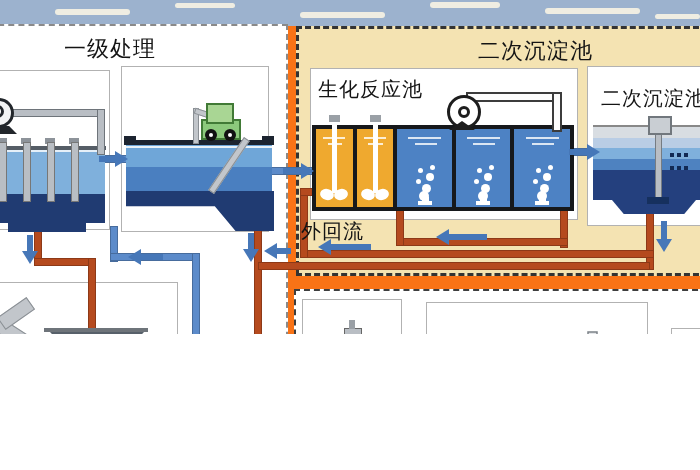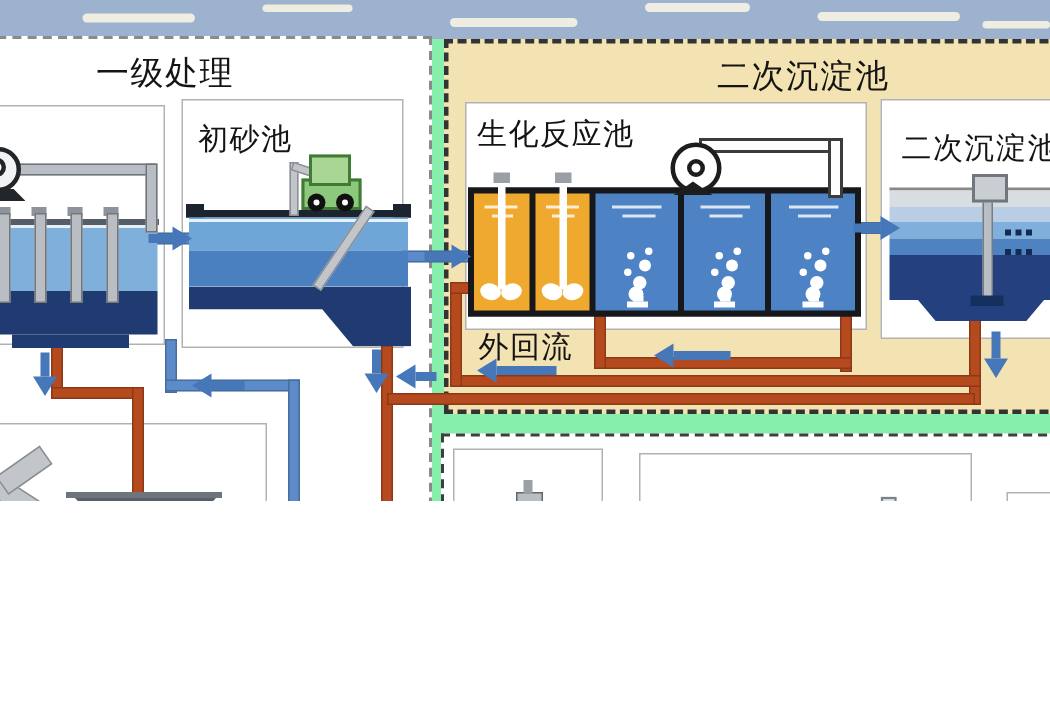--- a/index.html
+++ b/index.html
@@ -1,16 +1,16 @@
 <!DOCTYPE html>
 <html><head>
 <meta charset="utf-8">
 <style>
   html,body{margin:0;padding:0;background:#fff}
-  .canvas{position:relative;width:700px;height:334px;overflow:hidden;background:#86efac;
+  .canvas{position:relative;width:700px;height:334px;overflow:hidden;background:#f97316;
           font-family:Liberation Serif, serif}
   
   .band{position:absolute;left:0;width:700px;z-index:0}
   .band.top{top:0;height:26px;background:#9cb2ce}
   .band.bot{top:441px;height:29px;background:#8fa6c4}
   .band i{position:absolute;background:#f3f0e3;border-radius:4px;opacity:.95}
   
   .dash{position:absolute;z-index:1;box-sizing:border-box}
   .dash.gray{border:2px dashed #8a8a8a;background:#fff}
   .dash.beige{border:3px dashed #333;background:#f4e3b2}
@@ -284,24 +284,23 @@
     <circle cx="51" cy="60" r="3.5" fill="#fff"></circle>
       <circle cx="40" cy="66" r="2.5" fill="#fff"></circle>
     <circle cx="48" cy="70" r="3" fill="#fff"></circle>
       <circle cx="55" cy="50" r="2" fill="#fff"></circle>
   </svg>
 
   <div class="art" style="left:683px;top:366px;width:34px;height:28px;background:#3fae4a;border:2px solid #1d7a2e"></div>
 
   <div class="lbl ttl" style="left:64px;top:34px">一级处理</div>
   <div class="lbl ttl" style="left:478px;top:36px">二次沉淀池</div>
-  <div class="lbl" style="left:132px;top:79px">初砂池</div>
   <div class="lbl" style="left:318px;top:76px">生化反应池</div>
   <div class="lbl" style="left:601px;top:85px">二次沉淀池</div>
-  <div class="lbl" style="left:319px;top:218px">外回流</div>
+  <div class="lbl" style="left:301px;top:218px">外回流</div>
   <div class="lbl" style="left:678px;top:339px">脱水间</div>
 
   <div id="arrows">
       <div style="position: absolute; z-index: 6;">
         <span style="position: absolute; background: rgb(70, 119, 184); left: 99px; top: 156px; width: 16px; height: 6px;"></span>
         <span style="position: absolute; width: 0px; height: 0px; left: 115px; top: 151px; border-top: 8px solid transparent; border-bottom: 8px solid transparent; border-left: 13px solid rgb(70, 119, 184);"></span>
       </div>
       <div style="position: absolute; z-index: 6;">
         <span style="position: absolute; background: rgb(70, 119, 184); left: 283px; top: 168px; width: 18px; height: 6px;"></span>
         <span style="position: absolute; width: 0px; height: 0px; left: 301px; top: 163px; border-top: 8px solid transparent; border-bottom: 8px solid transparent; border-left: 13px solid rgb(70, 119, 184);"></span>

